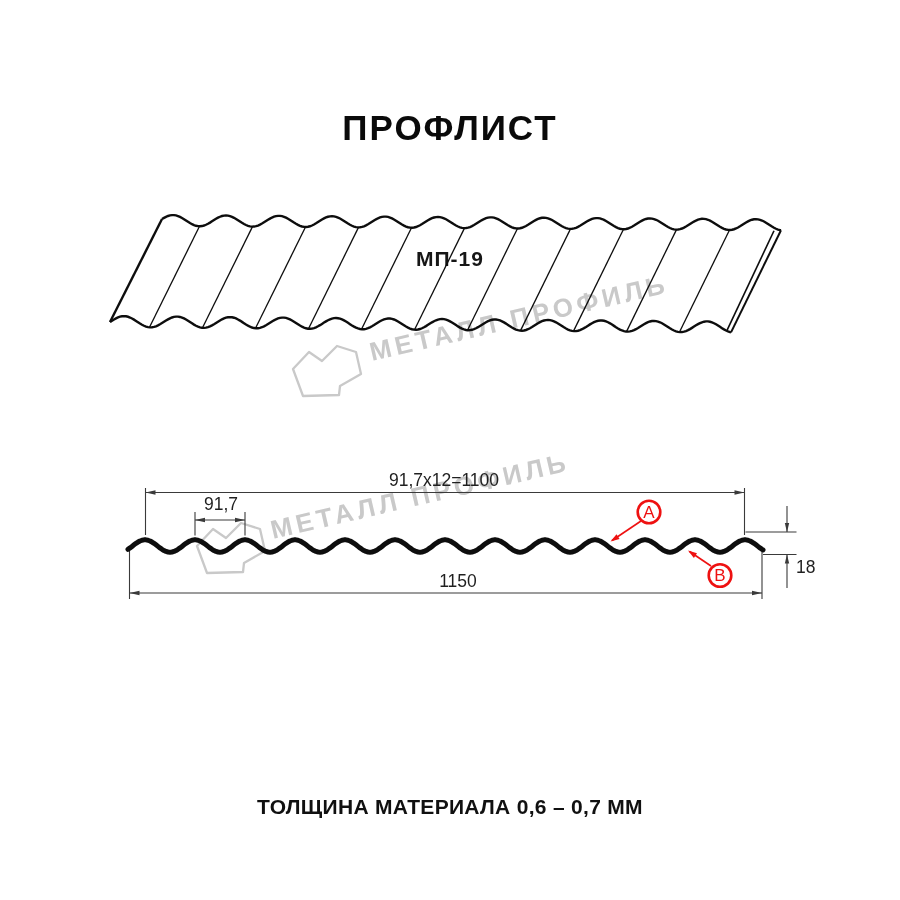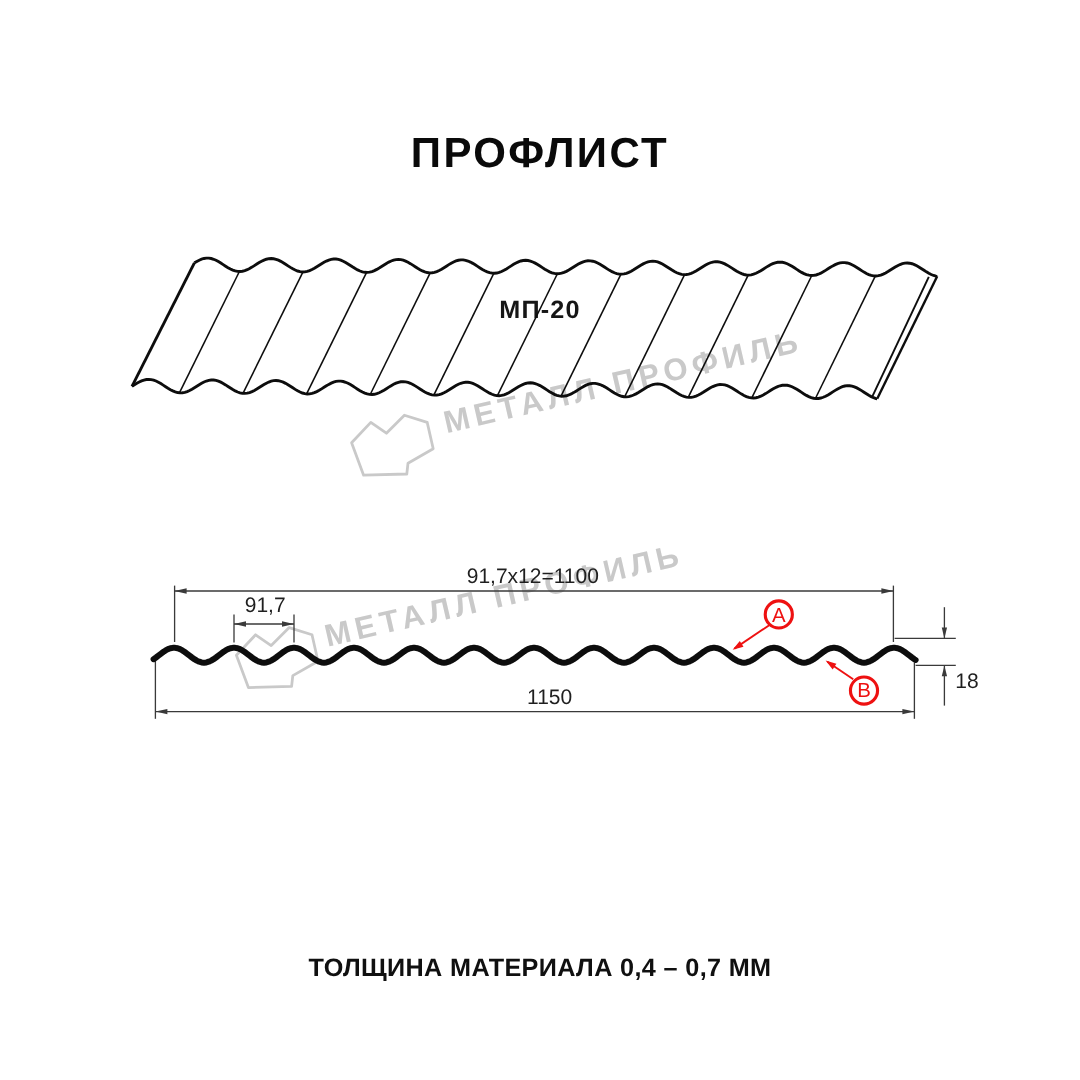--- a/index.html
+++ b/index.html
@@ -11,21 +11,21 @@
   #diagram{position:absolute;top:0;left:0;}
   .dim-text{font:17.5px "Liberation Sans",sans-serif;fill:#1f1f1f;}
   .marker-text{font:17px "Liberation Sans",sans-serif;fill:var(--red,#ee1111);}
   .wm-text{font:700 26px "Liberation Sans",sans-serif;fill:var(--wm,#c9c9c9);letter-spacing:4px;}
   .wm-logo{fill:none;stroke:var(--wm,#c9c9c9);stroke-width:2.3;stroke-linejoin:round;}
 </style>
 </head>
 <body>
 
 <div class="abs title">ПРОФЛИСТ</div>
-<div class="abs subtitle">МП-20</div>
+<div class="abs subtitle">МП-19</div>
 
 <svg id="diagram" width="900" height="900" viewBox="0 0 900 900">
   <g id="watermarks">
     <path class="wm-logo" d="M293,369 L309,352 L322,361 L337,346 L356,352 L361,374 L340,386 L339,395 L303,396 Z"></path>
     <text class="wm-text" x="372" y="361" transform="rotate(-13 372 361)">МЕТАЛЛ ПРОФИЛЬ</text>
     <path class="wm-logo" transform="translate(-96,177)" d="M293,369 L309,352 L322,361 L337,346 L356,352 L361,374 L340,386 L339,395 L303,396 Z"></path>
     <text class="wm-text" x="273" y="539" transform="rotate(-13 273 539)">МЕТАЛЛ ПРОФИЛЬ</text>
   </g>
 
   <g id="sheet3d">
@@ -80,13 +80,13 @@
   <g id="cs-labels">
     <text class="dim-text" text-anchor="middle" x="444" y="486">91,7x12=1100</text>
     <text class="dim-text" text-anchor="middle" x="221" y="510">91,7</text>
     <text class="dim-text" text-anchor="middle" x="458" y="587">1150</text>
     <text class="dim-text" x="796" y="573">18</text>
     <text class="marker-text" text-anchor="middle" x="649" y="518">A</text>
     <text class="marker-text" text-anchor="middle" x="720" y="581">B</text>
   </g>
 </svg>
 
-<div class="abs footer-note">ТОЛЩИНА МАТЕРИАЛА 0,4 – 0,7 ММ</div>
+<div class="abs footer-note">ТОЛЩИНА МАТЕРИАЛА 0,6 – 0,7 ММ</div>
 
 </body></html>

